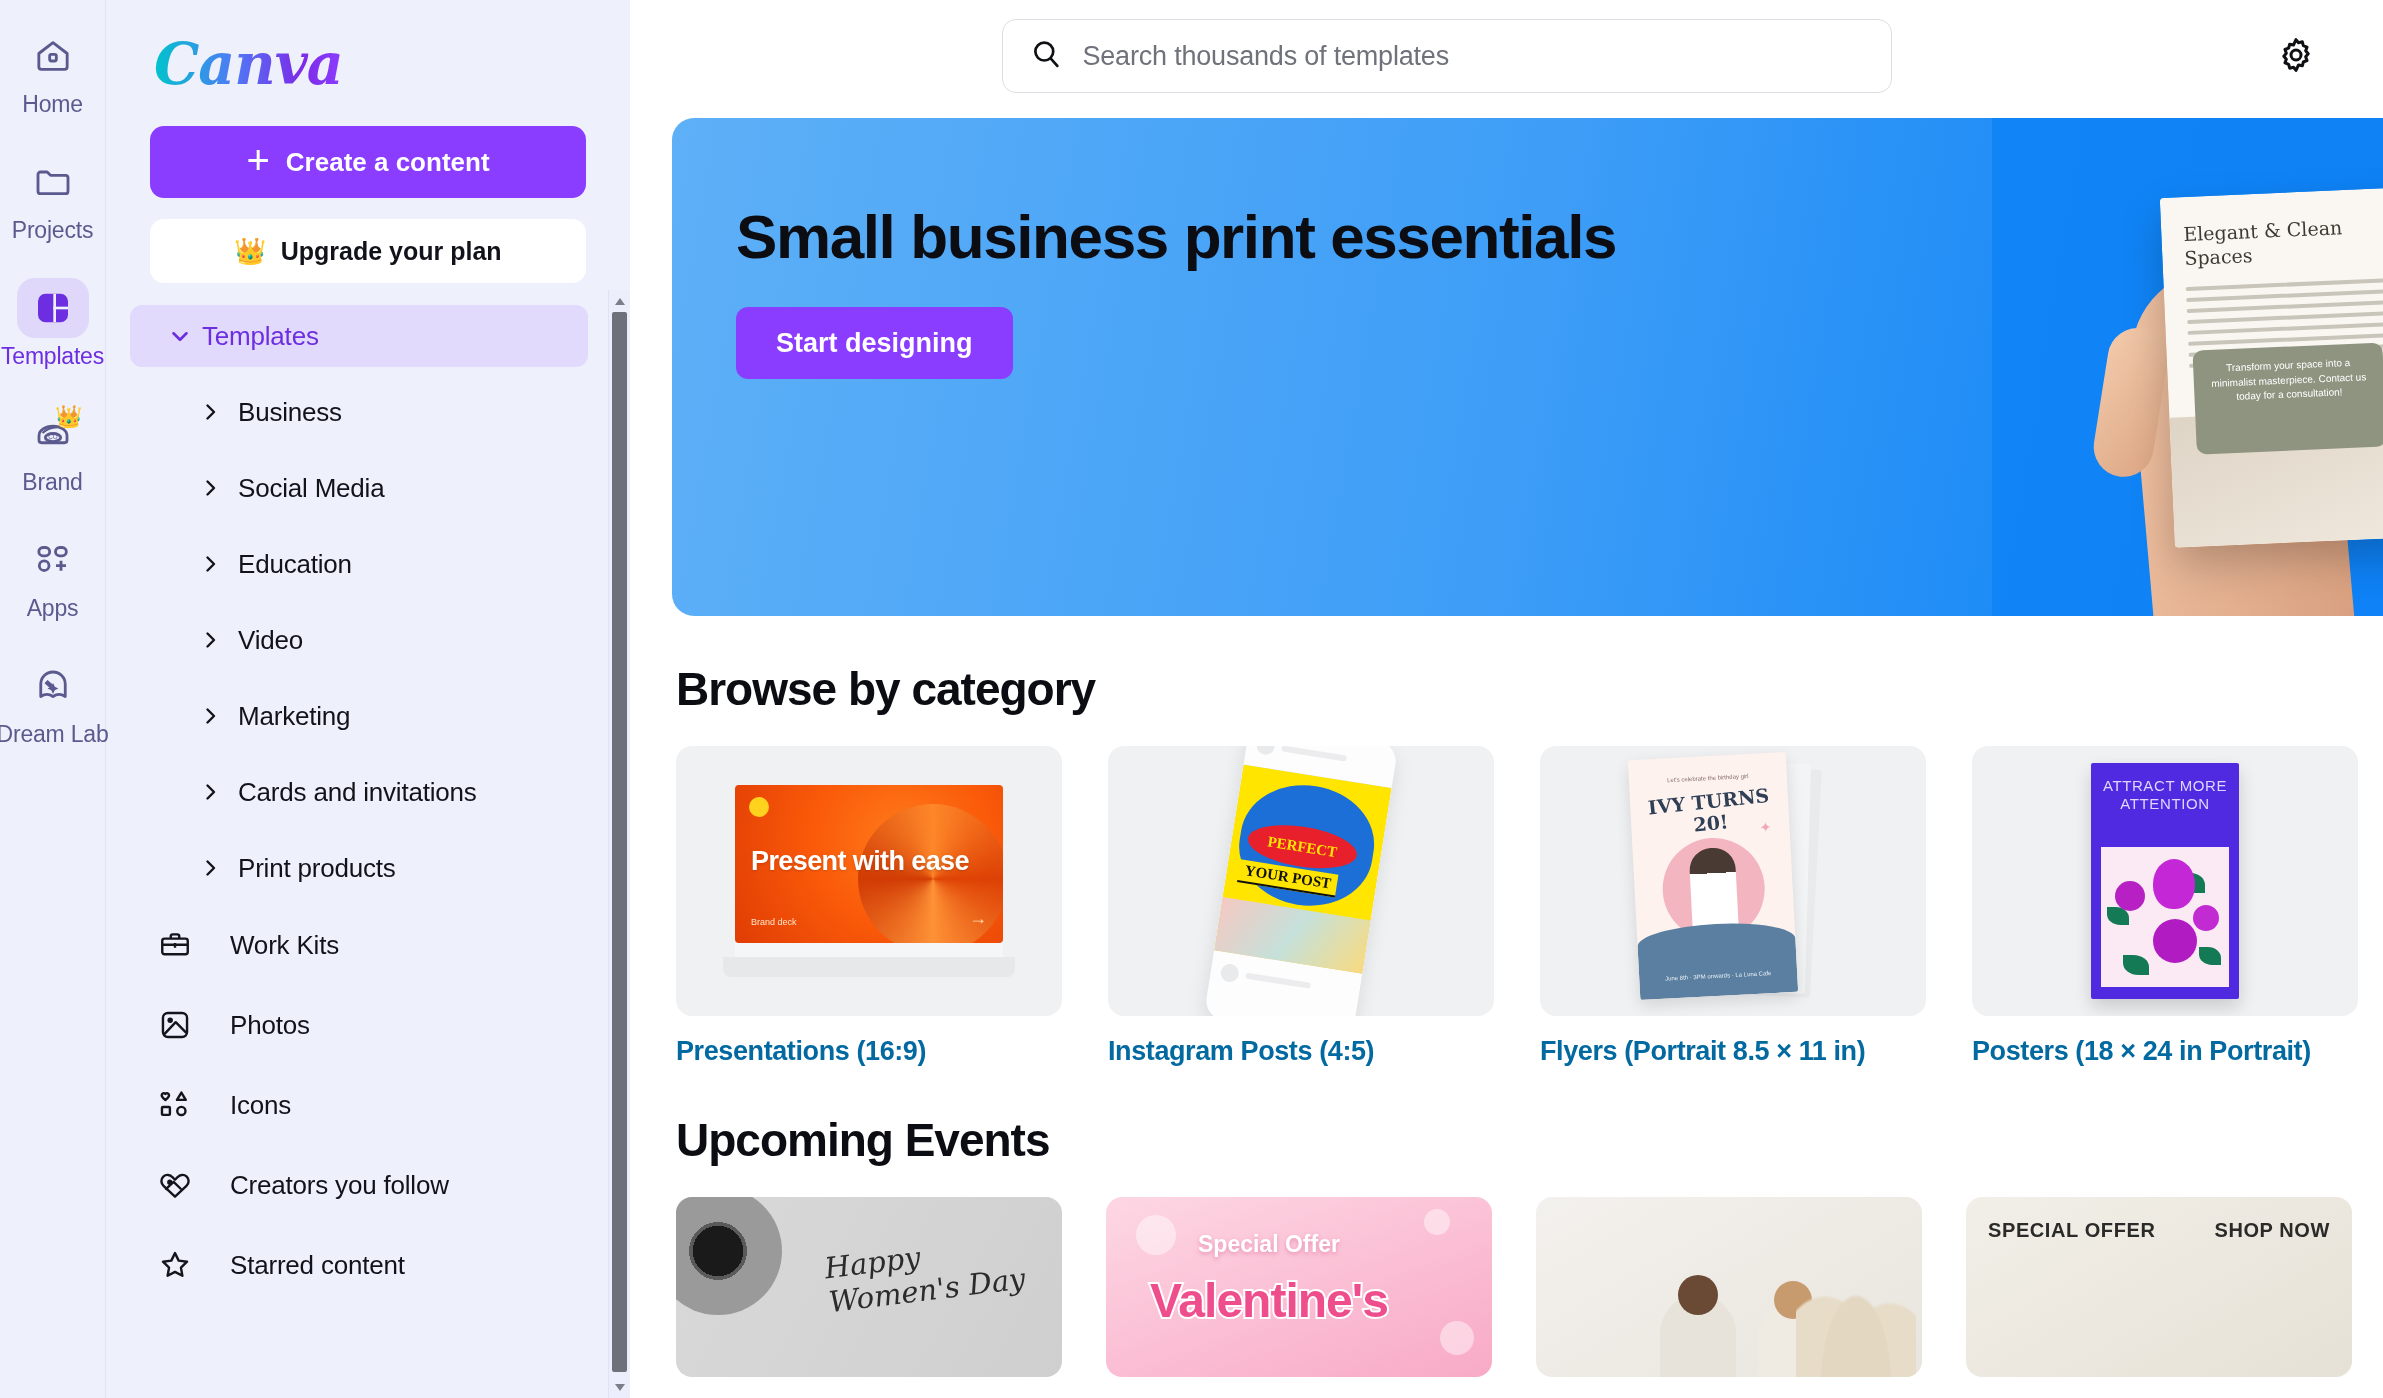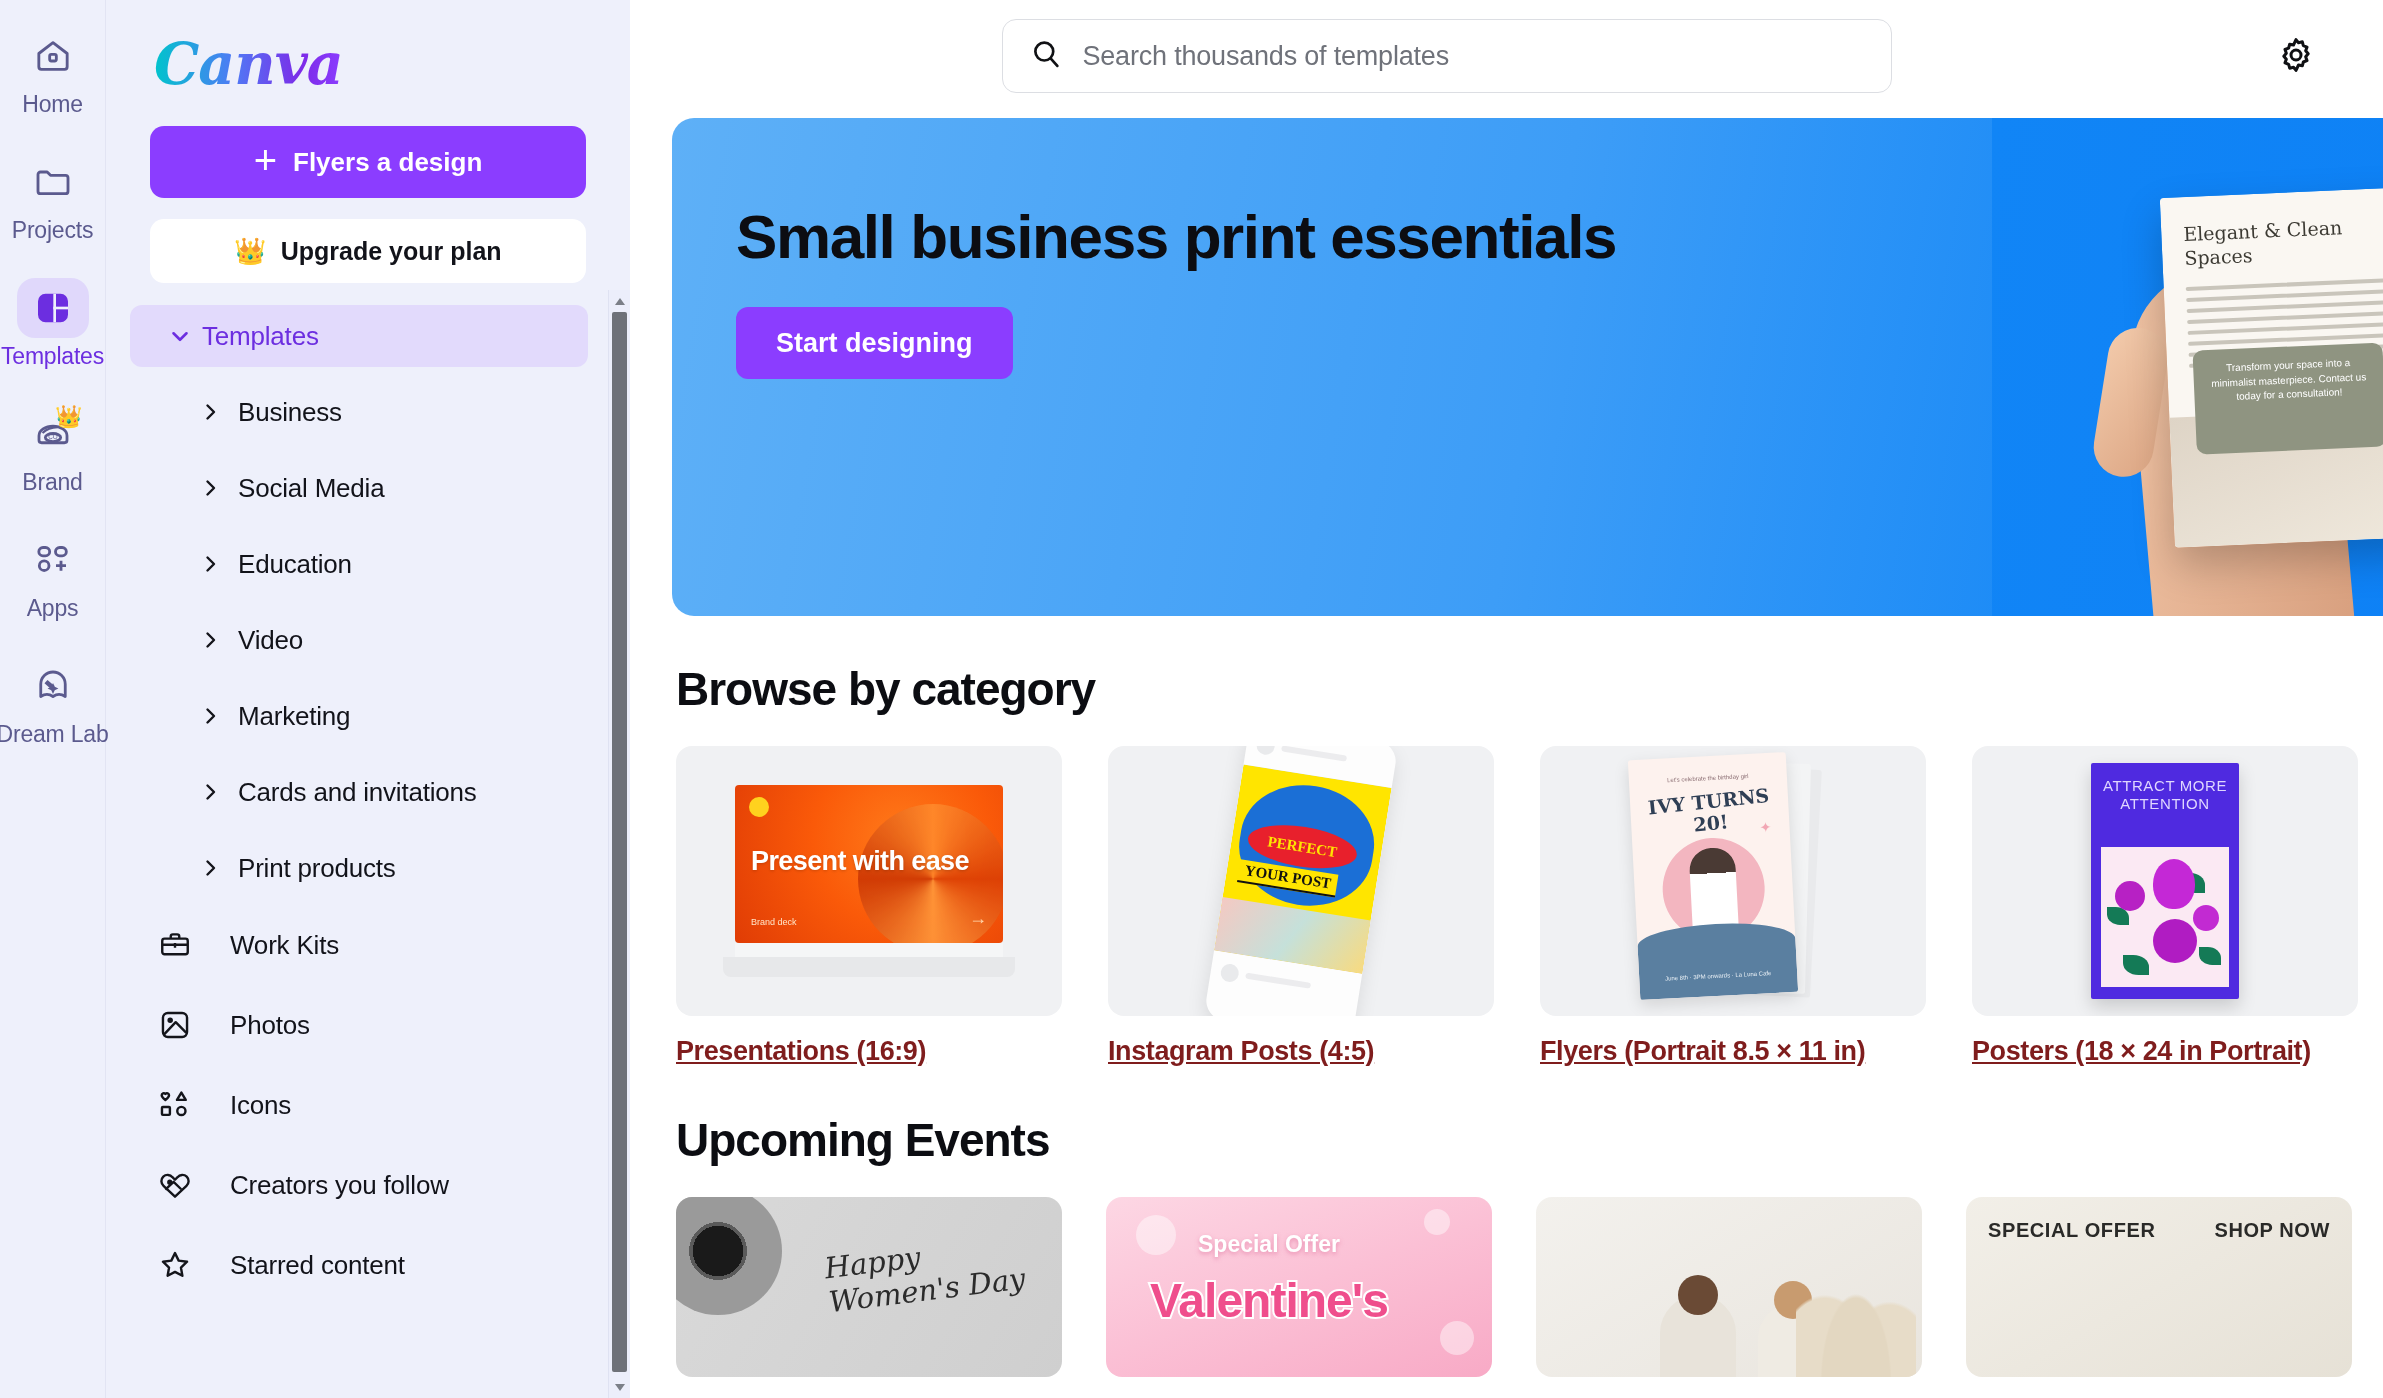--- a/index.html
+++ b/index.html
@@ -193,22 +193,22 @@
   }
   .cat-grid {
     display: flex; gap: 46px; margin: 30px 0 0 46px;
   }
   .cat-card { width: 386px; cursor: pointer; }
   .cat-thumb {
     width: 386px; height: 270px; background: #f0f1f3; border-radius: 16px;
     overflow: hidden; position: relative; display:flex; align-items:center; justify-content:center;
   }
   .cat-label {
-    margin-top: 20px; font-size: 27px; font-weight: 700; color: #7f1d1d;
-    letter-spacing: -0.4px; white-space: nowrap; text-decoration: underline;
+    margin-top: 20px; font-size: 27px; font-weight: 700; color: #0369a1;
+    letter-spacing: -0.4px; white-space: nowrap;
   }
 
   
   .laptop { width: 268px; position: relative; }
   .laptop-screen {
     width: 268px; height: 158px; border-radius: 4px; overflow:hidden; position:relative;
     background: radial-gradient(circle at 62% 34%, #ff7a1a 0%, #fa5a09 45%, #e03c05 100%);
   }
   .burst { position:absolute; left:46%; top:12%; width:150px; height:150px;
     background: conic-gradient(from 0deg, #ff8c2e, #d93e05, #ff9c3f, #c93403, #ff8c2e);
@@ -404,21 +404,21 @@
   </nav>
 
   <aside class="sidebar">
     <div class="brand">
       <span class="brand-logo">Canva</span>
     </div>
 
     <div class="side-pad">
       <button class="btn-create">
         <span class="plus">+</span>
-        <span>Flyers a design</span>
+        <span>Create a content</span>
       </button>
       <button class="btn-upgrade">
         <span class="crown">👑</span>
         <span>Upgrade your plan</span>
       </button>
     </div>
 
     <div class="nav-scroll">
       <div class="nav-inner">
 

